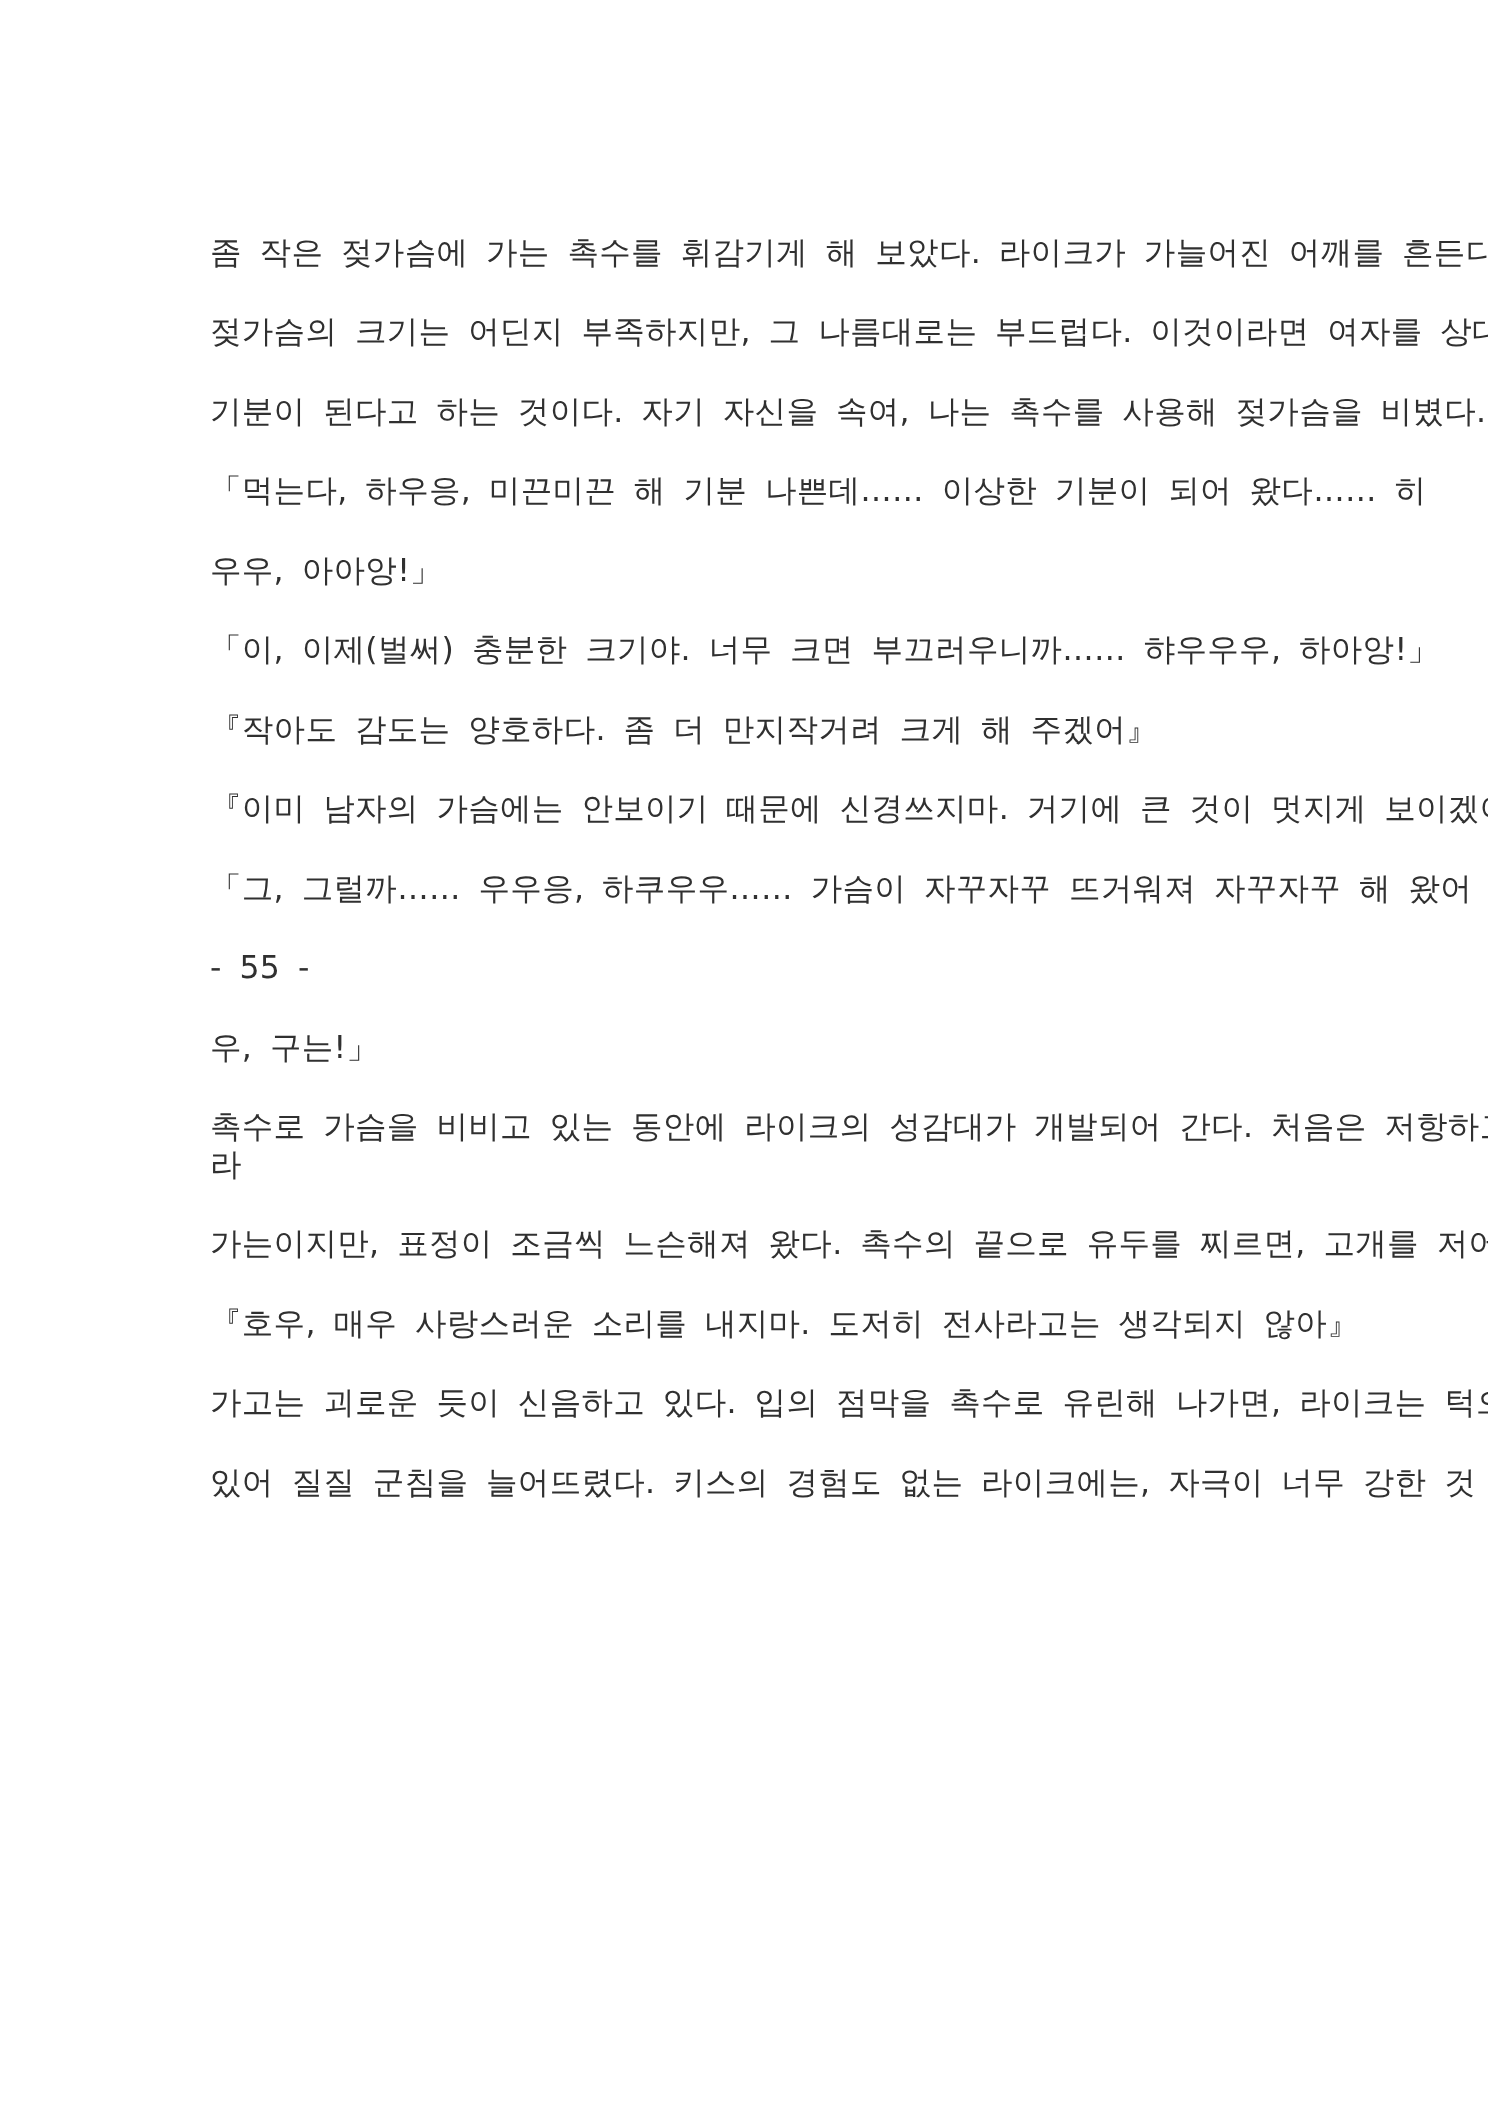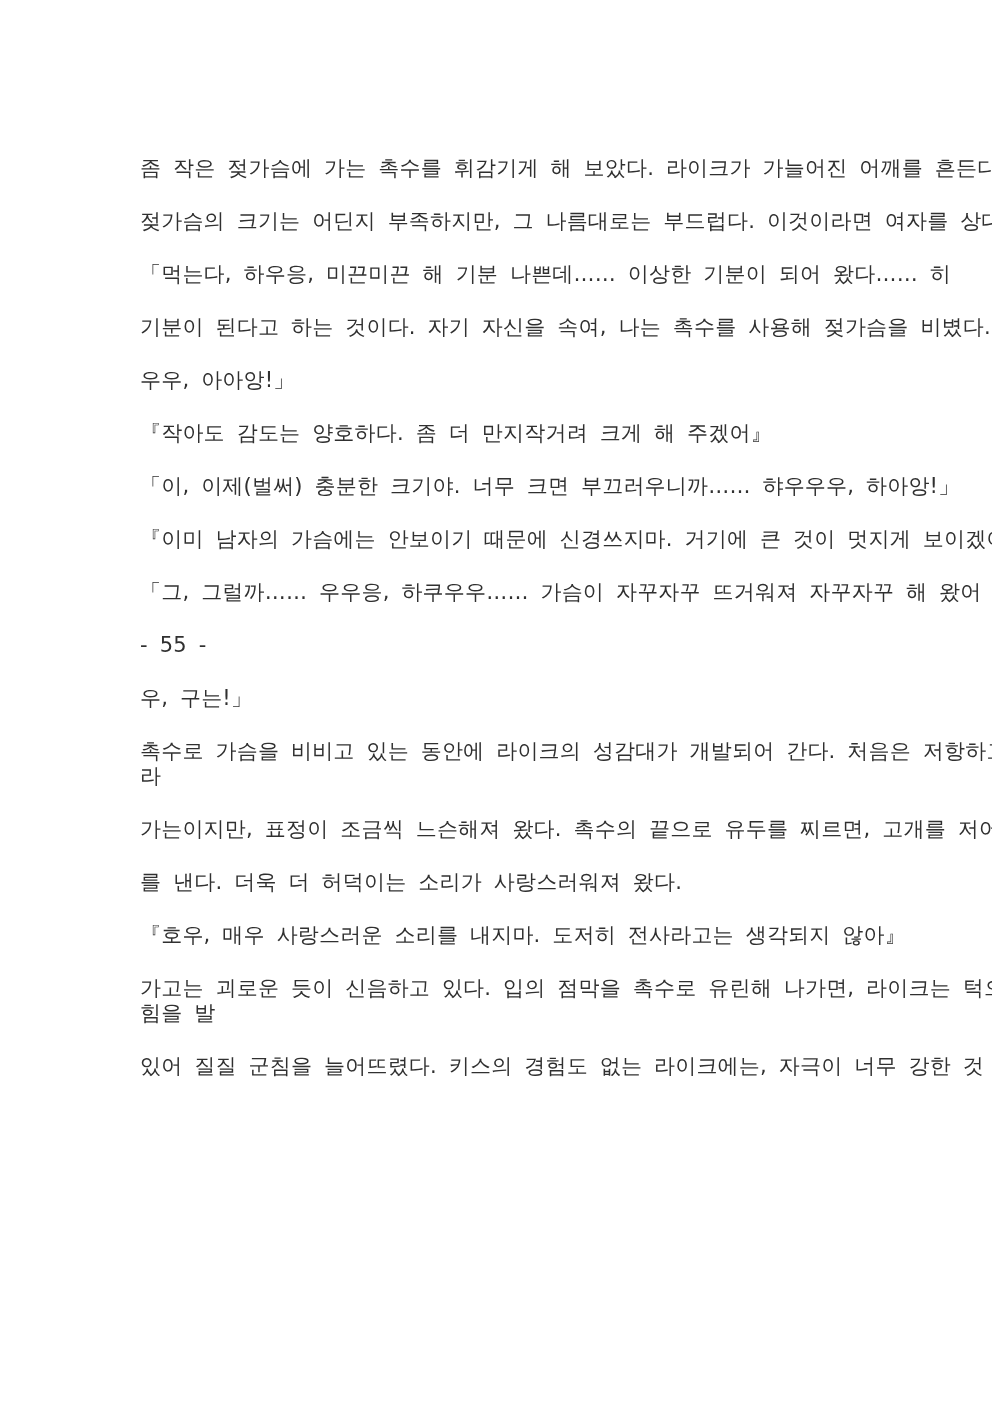--- a/index.html
+++ b/index.html
@@ -42,33 +42,33 @@
 
 <div class="page" style="background: rgb(255, 255, 255);">
   <div class="content" id="text-content" style="color: rgb(48, 48, 48);">
       <div class="paragraph">
         <div class="line">좀 작은 젖가슴에 가는 촉수를 휘감기게 해 보았다. 라이크가 가늘어진 어깨를 흔든다. 아직</div>
       </div>
       <div class="paragraph">
         <div class="line">젖가슴의 크기는 어딘지 부족하지만, 그 나름대로는 부드럽다. 이것이라면 여자를 상대로 하</div>
       </div>
       <div class="paragraph">
-        <div class="line">「먹는다, 하우응, 미끈미끈 해 기분 나쁜데…… 이상한 기분이 되어 왔다…… 히</div>
+        <div class="line">기분이 된다고 하는 것이다. 자기 자신을 속여, 나는 촉수를 사용해 젖가슴을 비볐다.</div>
       </div>
       <div class="paragraph">
-        <div class="line">기분이 된다고 하는 것이다. 자기 자신을 속여, 나는 촉수를 사용해 젖가슴을 비볐다.</div>
+        <div class="line">「먹는다, 하우응, 미끈미끈 해 기분 나쁜데…… 이상한 기분이 되어 왔다…… 히</div>
       </div>
       <div class="paragraph">
         <div class="line">우우, 아아앙!」</div>
       </div>
       <div class="paragraph">
-        <div class="line">『작아도 감도는 양호하다. 좀 더 만지작거려 크게 해 주겠어』</div>
+        <div class="line">「이, 이제(벌써) 충분한 크기야. 너무 크면 부끄러우니까…… 햐우우우, 하아앙!」</div>
       </div>
       <div class="paragraph">
-        <div class="line">「이, 이제(벌써) 충분한 크기야. 너무 크면 부끄러우니까…… 햐우우우, 하아앙!」</div>
+        <div class="line">『작아도 감도는 양호하다. 좀 더 만지작거려 크게 해 주겠어』</div>
       </div>
       <div class="paragraph">
         <div class="line">『이미 남자의 가슴에는 안보이기 때문에 신경쓰지마. 거기에 큰 것이 멋지게 보이겠어』</div>
       </div>
       <div class="paragraph">
         <div class="line">「그, 그럴까…… 우우응, 하쿠우우…… 가슴이 자꾸자꾸 뜨거워져 자꾸자꾸 해 왔어</div>
       </div>
       <div class="paragraph">
         <div class="line">- 55 -</div>
       </div>
@@ -76,26 +76,22 @@
         <div class="line">우, 구는!」</div>
       </div>
       <div class="paragraph">
         <div class="line">촉수로 가슴을 비비고 있는 동안에 라이크의 성감대가 개발되어 간다. 처음은 저항하고 있던</div>
         <div class="line">라</div>
       </div>
       <div class="paragraph">
         <div class="line">가는이지만, 표정이 조금씩 느슨해져 왔다. 촉수의 끝으로 유두를 찌르면, 고개를 저어 안타까</div>
       </div>
       <div class="paragraph">
-        <div class="line">를 낸다. 더욱 더 허덕이는 소리가 사랑스러워져 왔다.</div>
-      </div>
-      <div class="paragraph">
         <div class="line">『호우, 매우 사랑스러운 소리를 내지마. 도저히 전사라고는 생각되지 않아』</div>
       </div>
       <div class="paragraph">
         <div class="line">가고는 괴로운 듯이 신음하고 있다. 입의 점막을 촉수로 유린해 나가면, 라이크는 턱으로부터</div>
-        <div class="line">힘을 발</div>
       </div>
       <div class="paragraph">
         <div class="line">있어 질질 군침을 늘어뜨렸다. 키스의 경험도 없는 라이크에는, 자극이 너무 강한 것 같다.</div>
       </div>
     </div>
 </div>
 
 </body></html>

